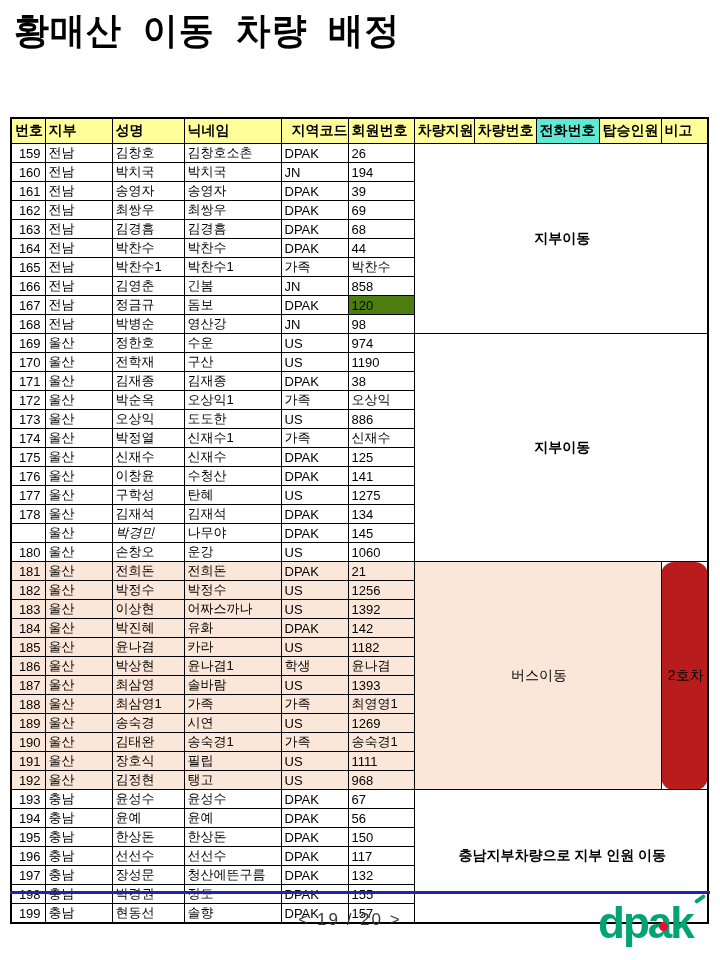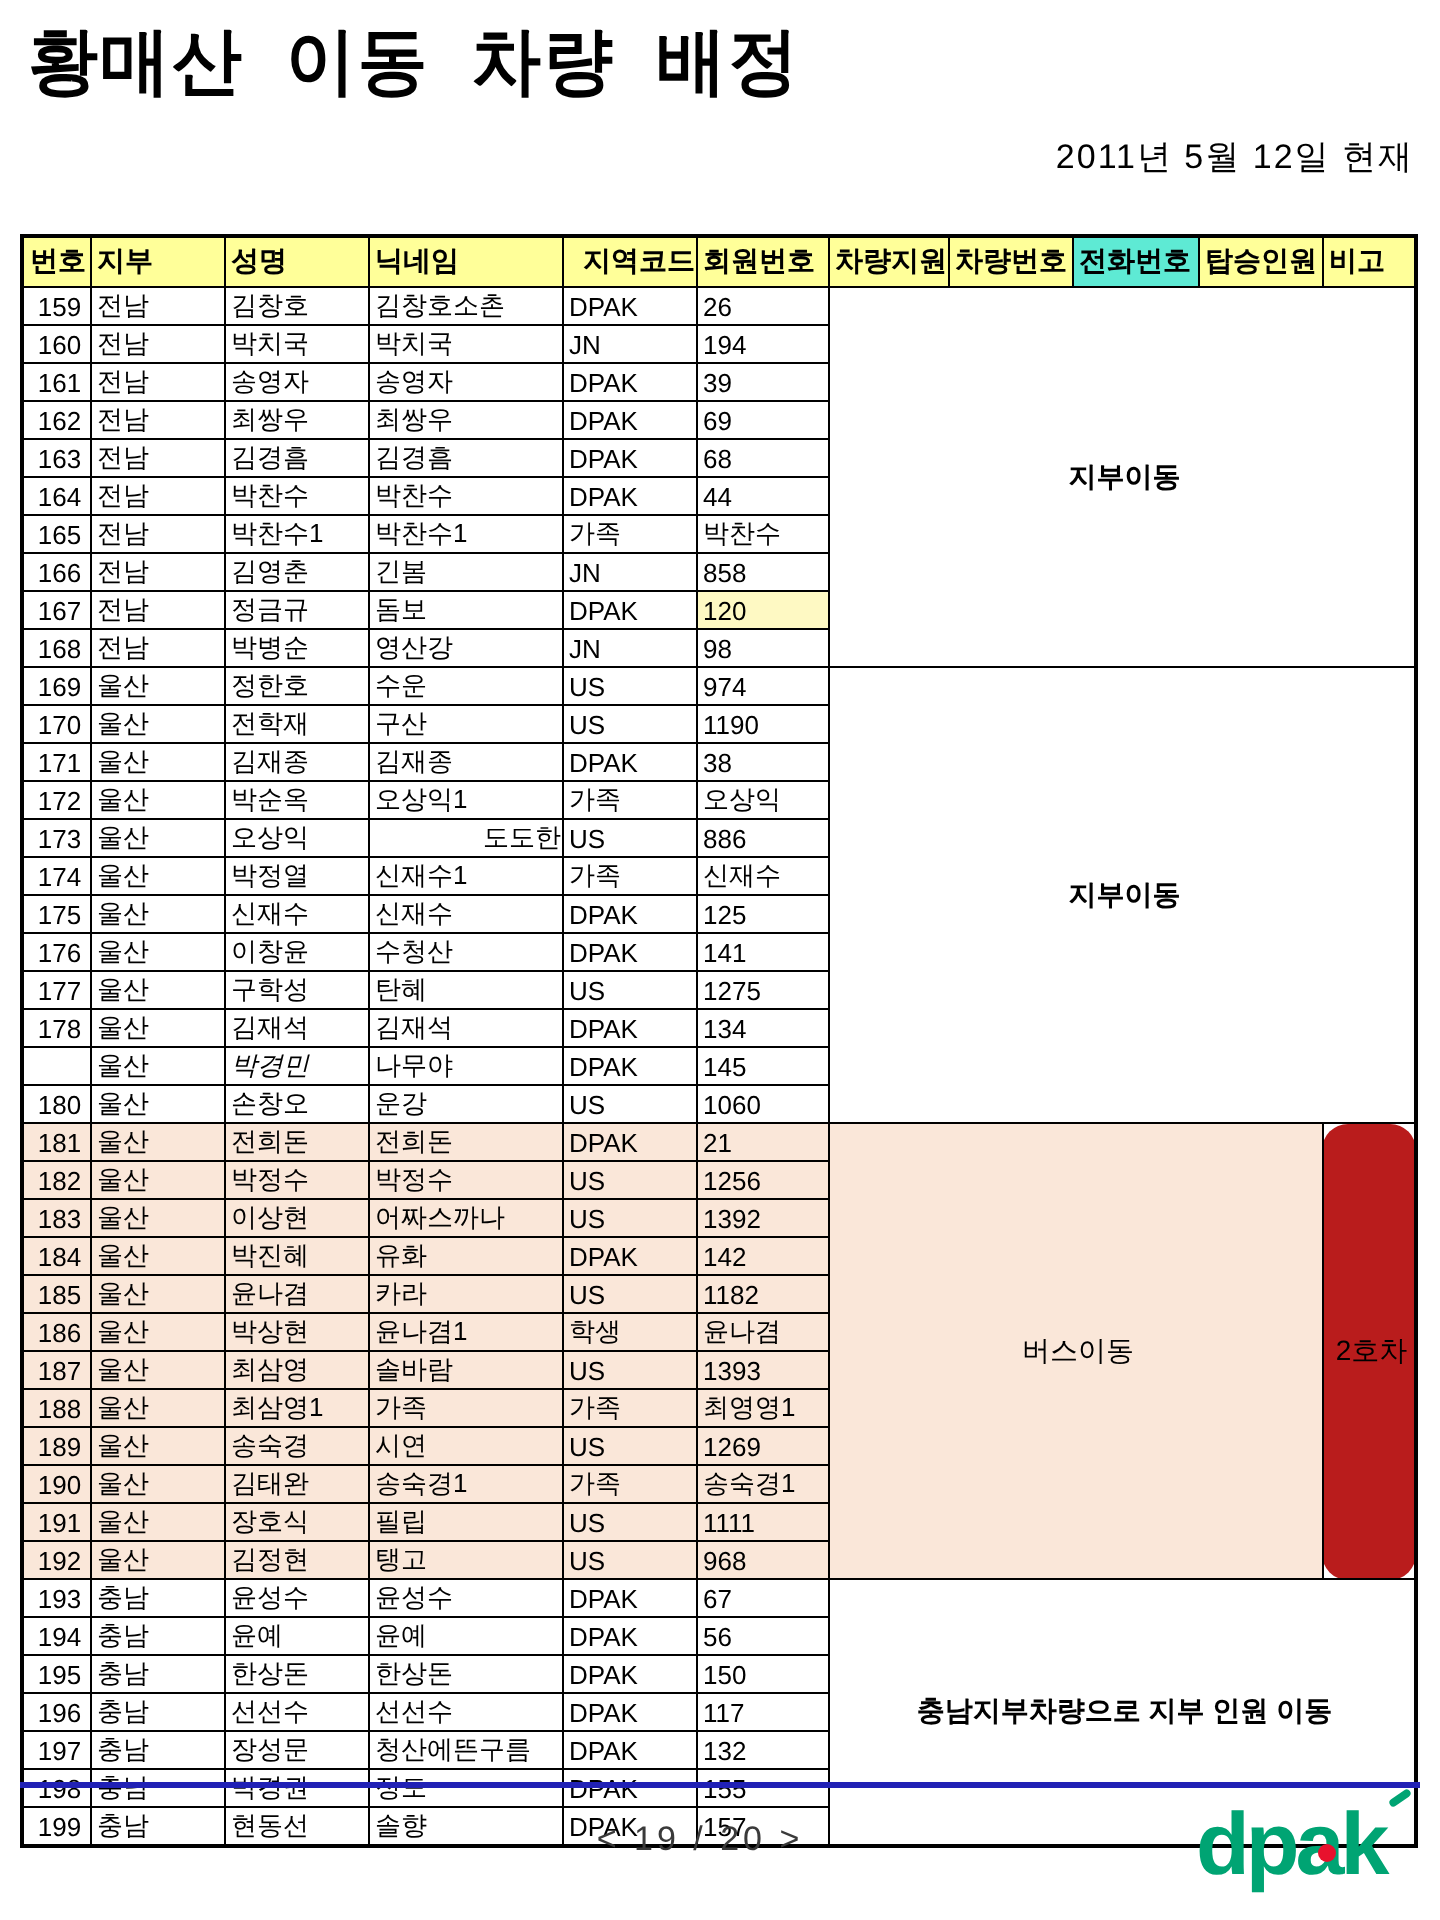--- a/index.html
+++ b/index.html
@@ -83,21 +83,20 @@
     width: 12px; height: 4px; border-radius: 2px;
     transform: rotate(-35deg);
   }
 </style>
 </head>
 <body>
 
 <div id="page">
 
   <div class="doc-title">황매산 이동 차량 배정</div>
-  <div class="doc-date">2011년 5월 12일 현재</div>
 
   <table class="assign">
     <colgroup id="cols">
         <col style="width: 34px;">
         <col style="width: 67px;">
         <col style="width: 72px;">
         <col style="width: 97px;">
         <col style="width: 67px;">
         <col style="width: 66px;">
         <col style="width: 60px;">
@@ -186,21 +185,21 @@
           <td style="background: rgb(255, 255, 255);">긴봄</td>
           <td style="background: rgb(255, 255, 255);">JN</td>
           <td style="background: rgb(255, 255, 255);">858</td>
         </tr>
         <tr>
           <td class="c-num" style="background: rgb(255, 255, 255);">167</td>
           <td style="background: rgb(255, 255, 255);">전남</td>
           <td style="background: rgb(255, 255, 255);">정금규</td>
           <td style="background: rgb(255, 255, 255);">돔보</td>
           <td style="background: rgb(255, 255, 255);">DPAK</td>
-          <td style="background: #fef9c3;">120</td>
+          <td style="background: #4d7c0f;">120</td>
         </tr>
         <tr>
           <td class="c-num" style="background: rgb(255, 255, 255);">168</td>
           <td style="background: rgb(255, 255, 255);">전남</td>
           <td style="background: rgb(255, 255, 255);">박병순</td>
           <td style="background: rgb(255, 255, 255);">영산강</td>
           <td style="background: rgb(255, 255, 255);">JN</td>
           <td style="background: rgb(255, 255, 255);">98</td>
         </tr>
         <tr>
@@ -233,21 +232,21 @@
           <td style="background: rgb(255, 255, 255);">울산</td>
           <td style="background: rgb(255, 255, 255);">박순옥</td>
           <td style="background: rgb(255, 255, 255);">오상익1</td>
           <td style="background: rgb(255, 255, 255);">가족</td>
           <td style="background: rgb(255, 255, 255);">오상익</td>
         </tr>
         <tr>
           <td class="c-num" style="background: rgb(255, 255, 255);">173</td>
           <td style="background: rgb(255, 255, 255);">울산</td>
           <td style="background: rgb(255, 255, 255);">오상익</td>
-          <td style="background: rgb(255, 255, 255); text-align: right;">도도한</td>
+          <td style="background: rgb(255, 255, 255);">도도한</td>
           <td style="background: rgb(255, 255, 255);">US</td>
           <td style="background: rgb(255, 255, 255);">886</td>
         </tr>
         <tr>
           <td class="c-num" style="background: rgb(255, 255, 255);">174</td>
           <td style="background: rgb(255, 255, 255);">울산</td>
           <td style="background: rgb(255, 255, 255);">박정열</td>
           <td style="background: rgb(255, 255, 255);">신재수1</td>
           <td style="background: rgb(255, 255, 255);">가족</td>
           <td style="background: rgb(255, 255, 255);">신재수</td>

